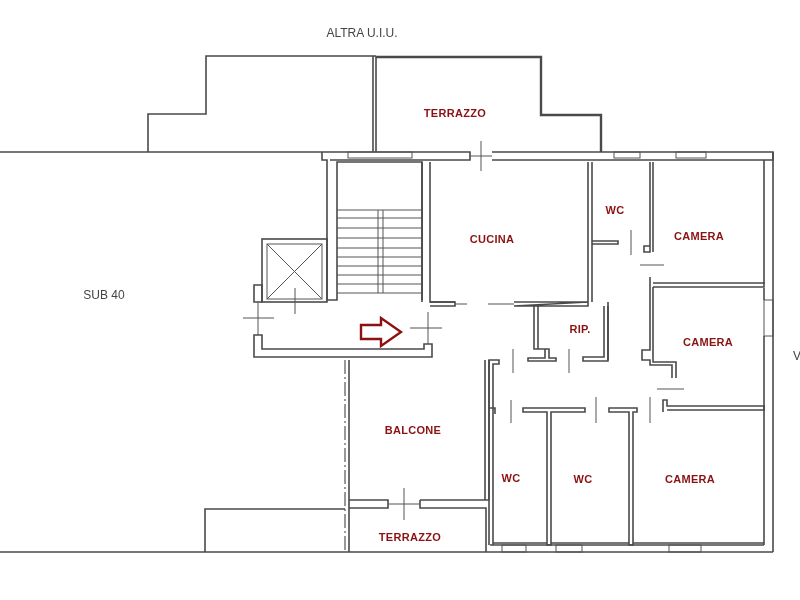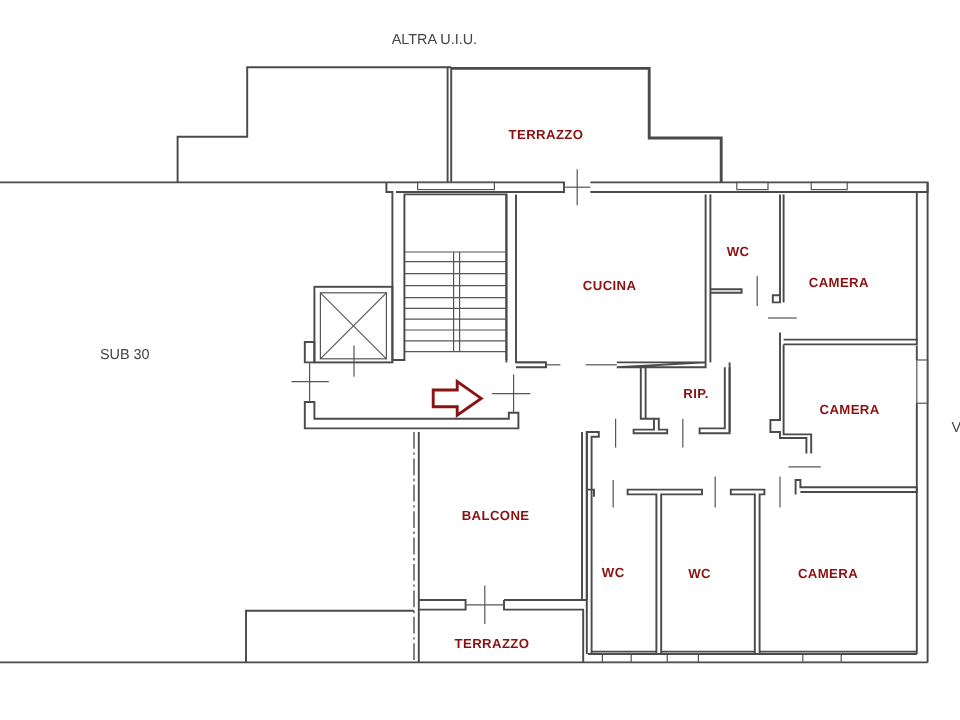--- a/index.html
+++ b/index.html
@@ -161,25 +161,25 @@
   <g>
     <polyline class="w" points="205,552 205,509 345,509"></polyline>
   </g>
 
   <g>
     <path d="M361,325 L381,325 L381,318 L401,332 L381,346 L381,339 L361,339 Z" fill="none" stroke="#8b1212" stroke-width="2.4" stroke-linejoin="miter"></path>
   </g>
 </svg>
 
 <div class="label-plain" style="left:362px;top:33px;">ALTRA  U.I.U.</div>
-<div class="label-plain" style="left:104px;top:295px;">SUB 30</div>
+<div class="label-plain" style="left:104px;top:295px;">SUB 40</div>
 <div class="label-plain" style="left:797px;top:356px;">V</div>
 
 <div class="label" style="left:455px;top:113px;">TERRAZZO</div>
-<div class="label" style="left:508px;top:239px;">CUCINA</div>
+<div class="label" style="left:492px;top:239px;">CUCINA</div>
 <div class="label" style="left:615px;top:210px;">WC</div>
 <div class="label" style="left:699px;top:236px;">CAMERA</div>
 <div class="label" style="left:580px;top:329px;">RIP.</div>
 <div class="label" style="left:708px;top:342px;">CAMERA</div>
 <div class="label" style="left:413px;top:430px;">BALCONE</div>
 <div class="label" style="left:511px;top:478px;">WC</div>
 <div class="label" style="left:583px;top:479px;">WC</div>
 <div class="label" style="left:690px;top:479px;">CAMERA</div>
 <div class="label" style="left:410px;top:537px;">TERRAZZO</div>
 

